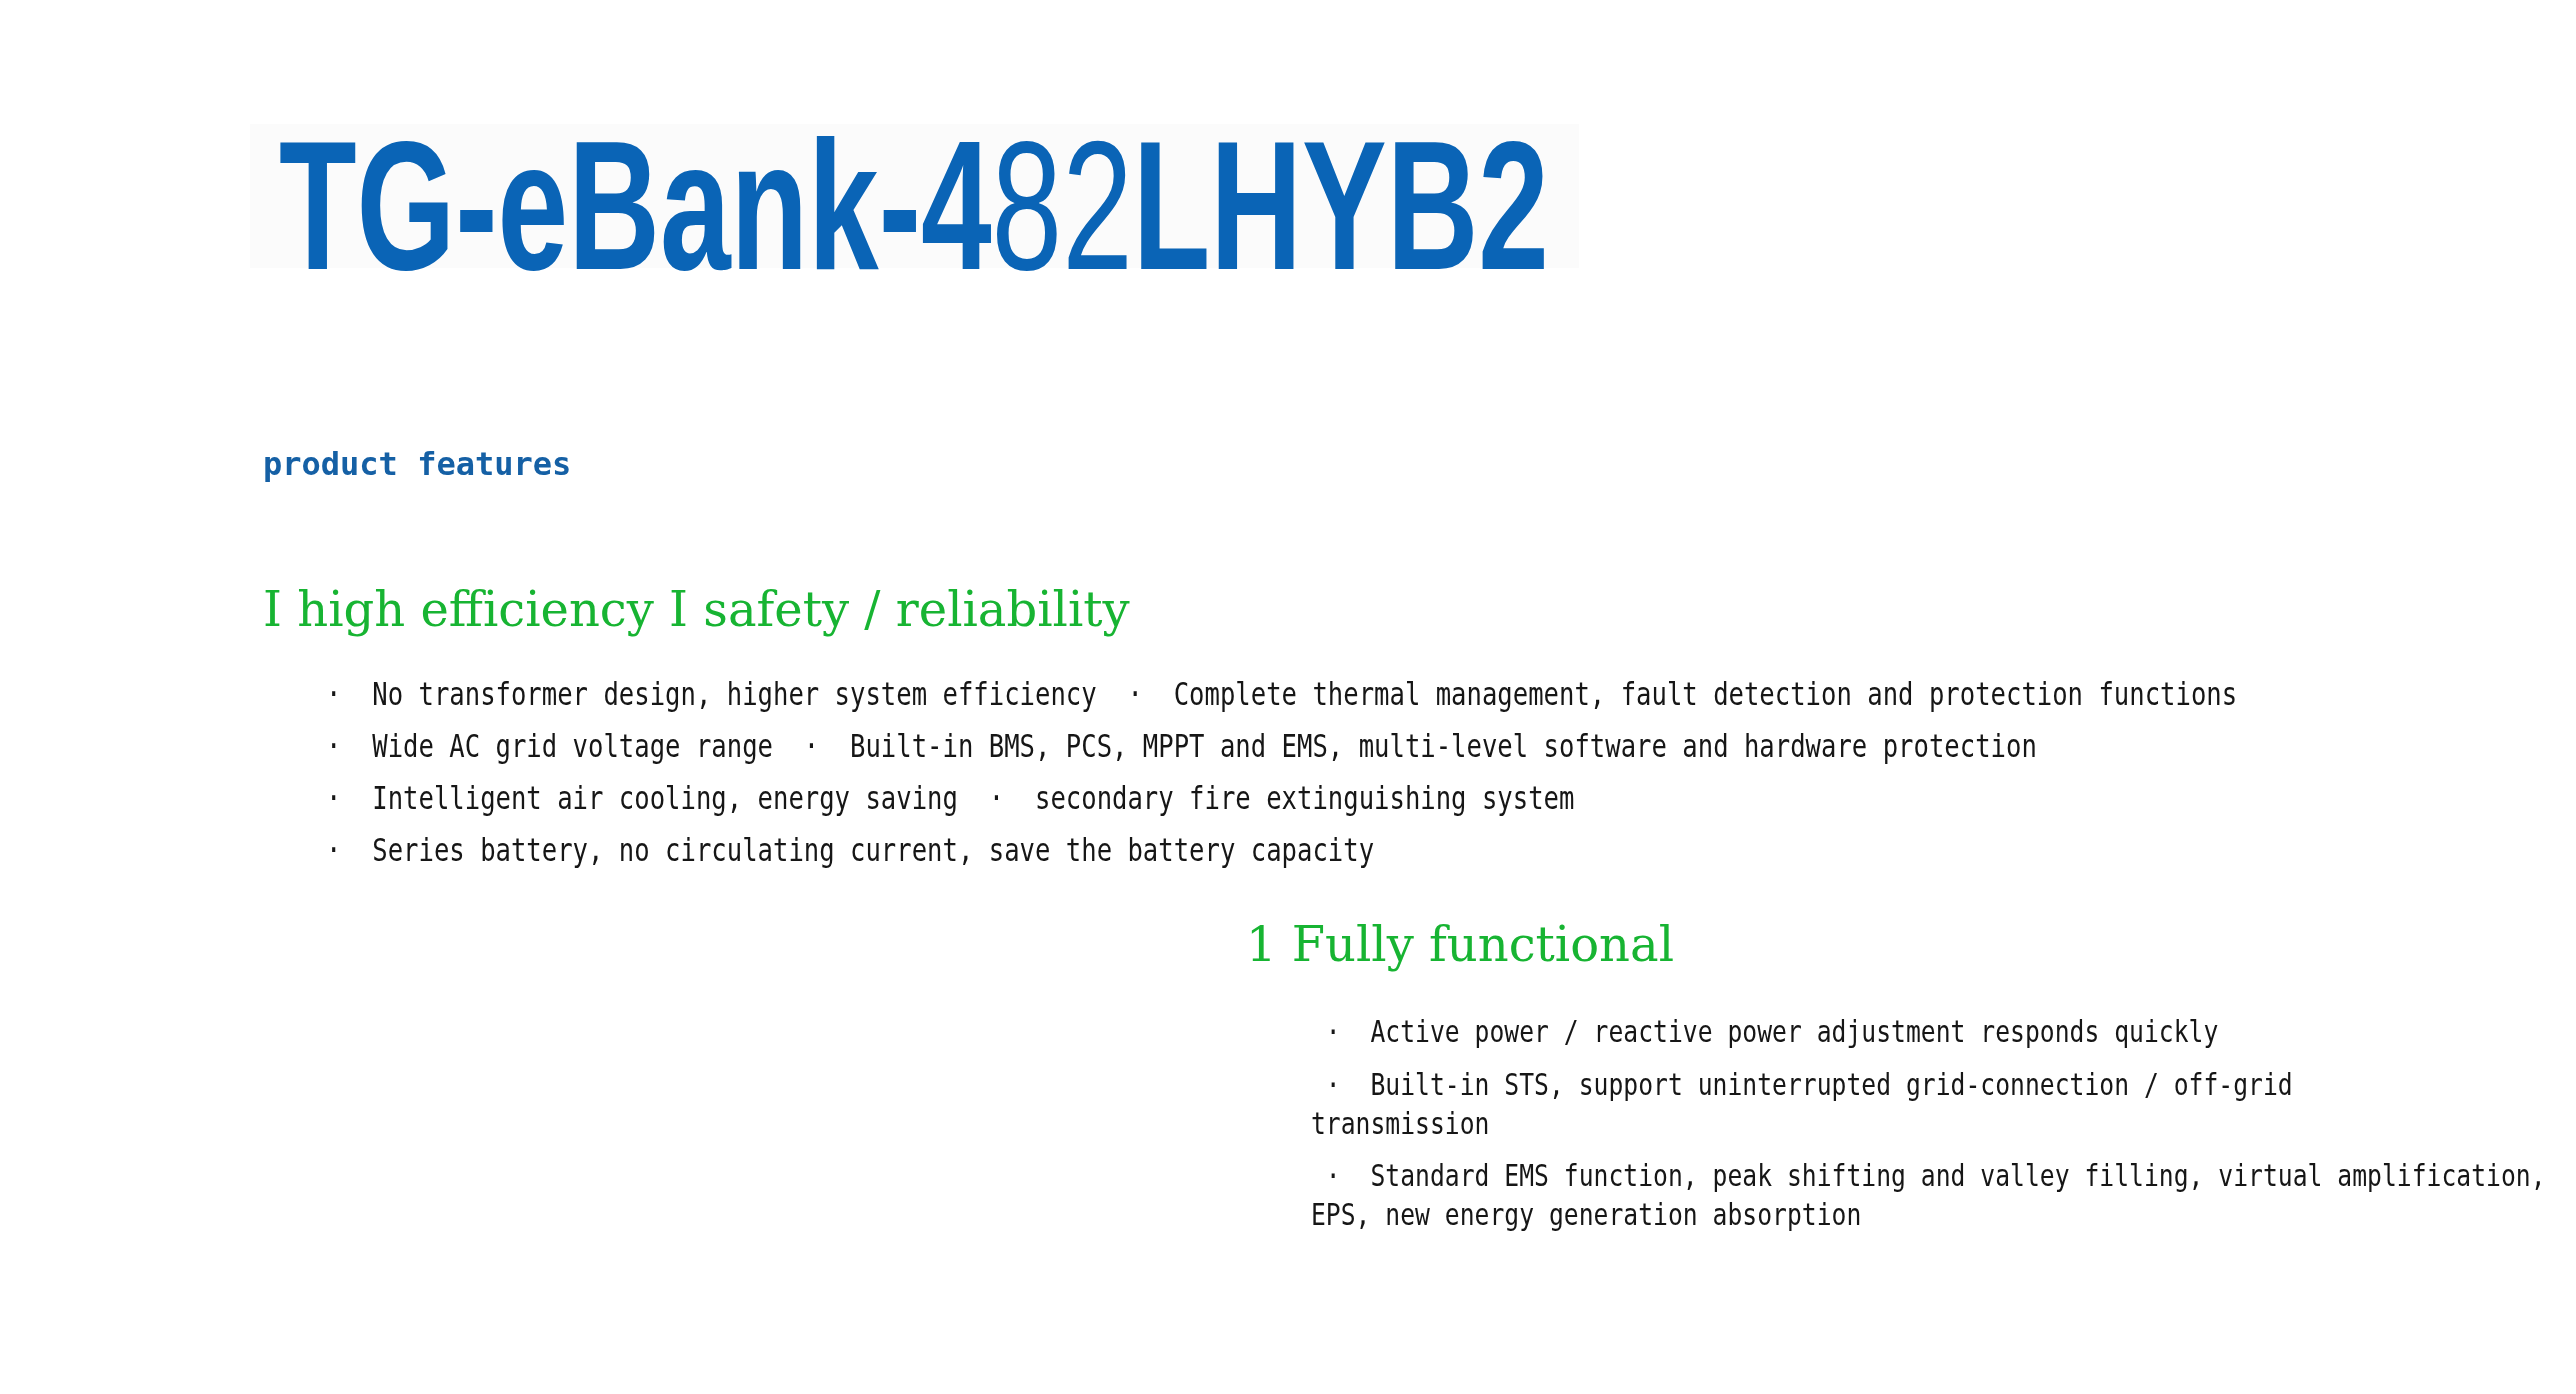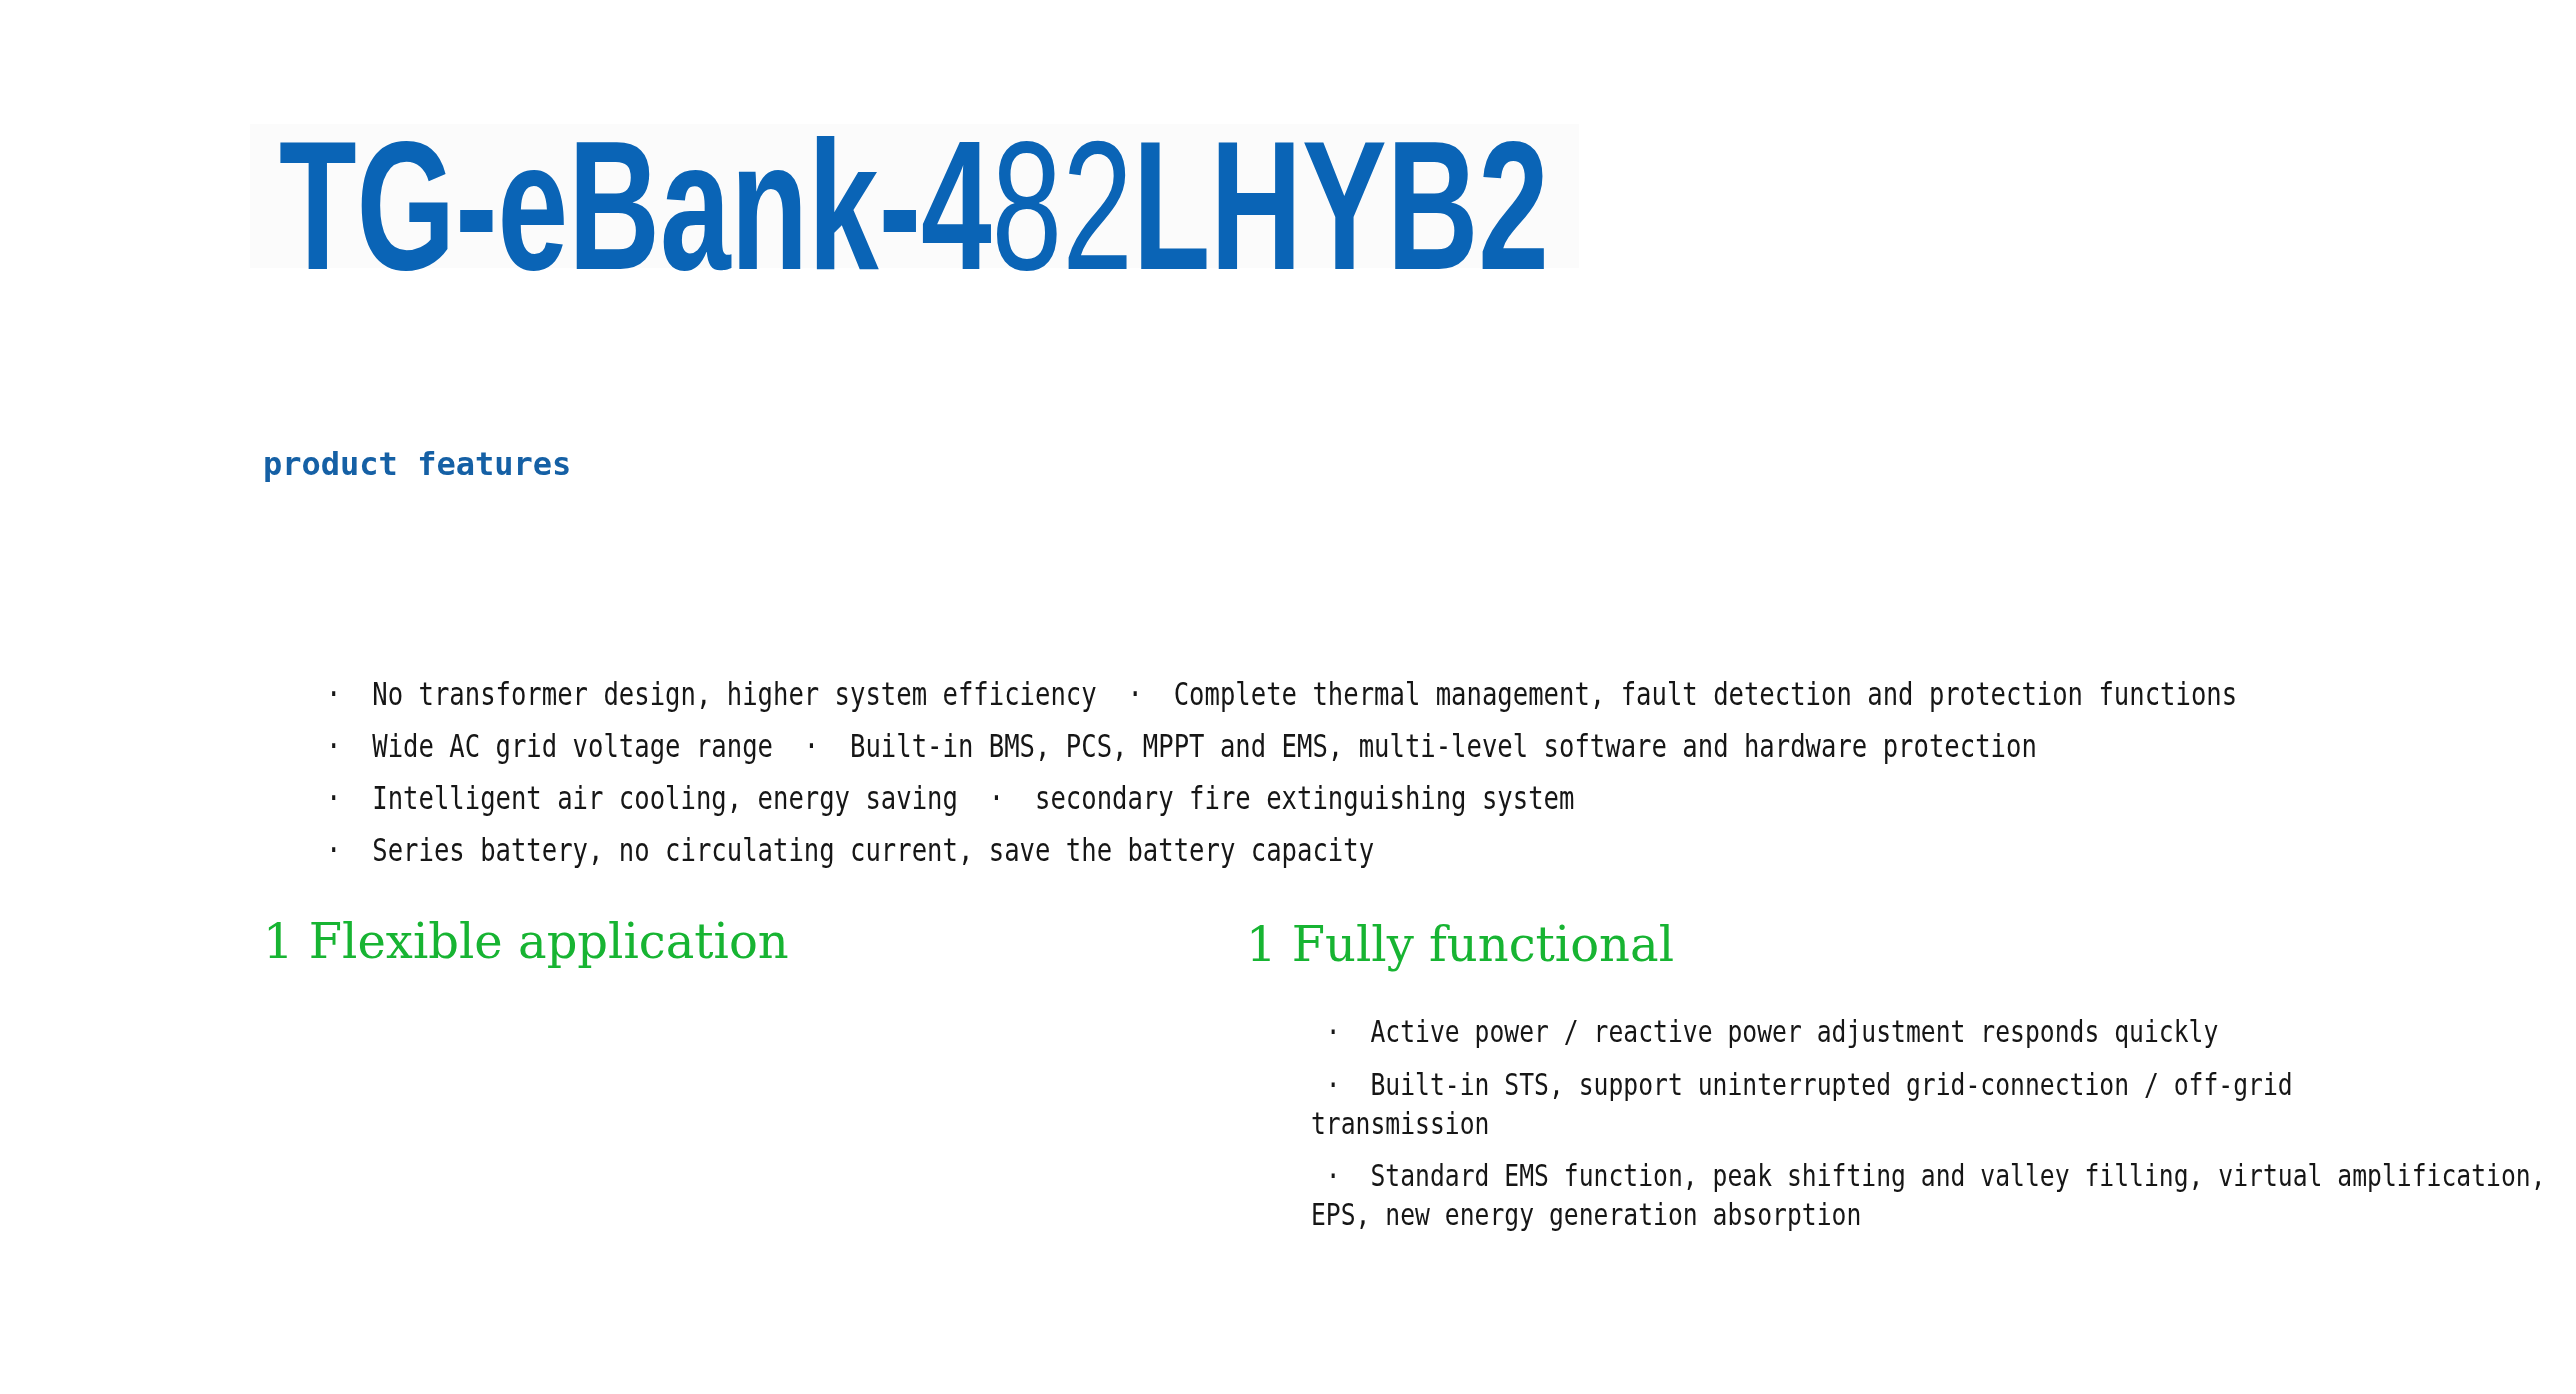--- a/index.html
+++ b/index.html
@@ -43,28 +43,28 @@
 <body>
 
 <div class="page">
 
   <div class="titlebg"></div>
 
   <h1 class="title"><span class="squeeze"><span class="tb">TG-eBank-4</span><span class="tr">82</span><span class="tb">LHYB2</span></span></h1>
 
   <h2 class="features">product features</h2>
 
+  <h3 class="gh gh1">I high efficiency I safety / reliability</h3>
   <div class="list list1">
     <div class="ln">·  No transformer design, higher system efficiency  ·  Complete thermal management, fault detection and protection functions</div>
     <div class="ln">·  Wide AC grid voltage range  ·  Built-in BMS, PCS, MPPT and EMS, multi-level software and hardware protection</div>
     <div class="ln">·  Intelligent air cooling, energy saving  ·  secondary fire extinguishing system</div>
     <div class="ln">·  Series battery, no circulating current, save the battery capacity</div>
   </div>
 
-  <h3 class="gh gh2">1 Flexible application</h3>
 
   <h3 class="gh gh3">1 Fully functional</h3>
   <div class="list list3">
     <div class="ln"> ·  Active power / reactive power adjustment responds quickly</div>
     <div class="ln mt"> ·  Built-in STS, support uninterrupted grid-connection / off-grid</div>
     <div class="ln">transmission</div>
     <div class="ln mt"> ·  Standard EMS function, peak shifting and valley filling, virtual amplification,</div>
     <div class="ln">EPS, new energy generation absorption</div>
   </div>
 

